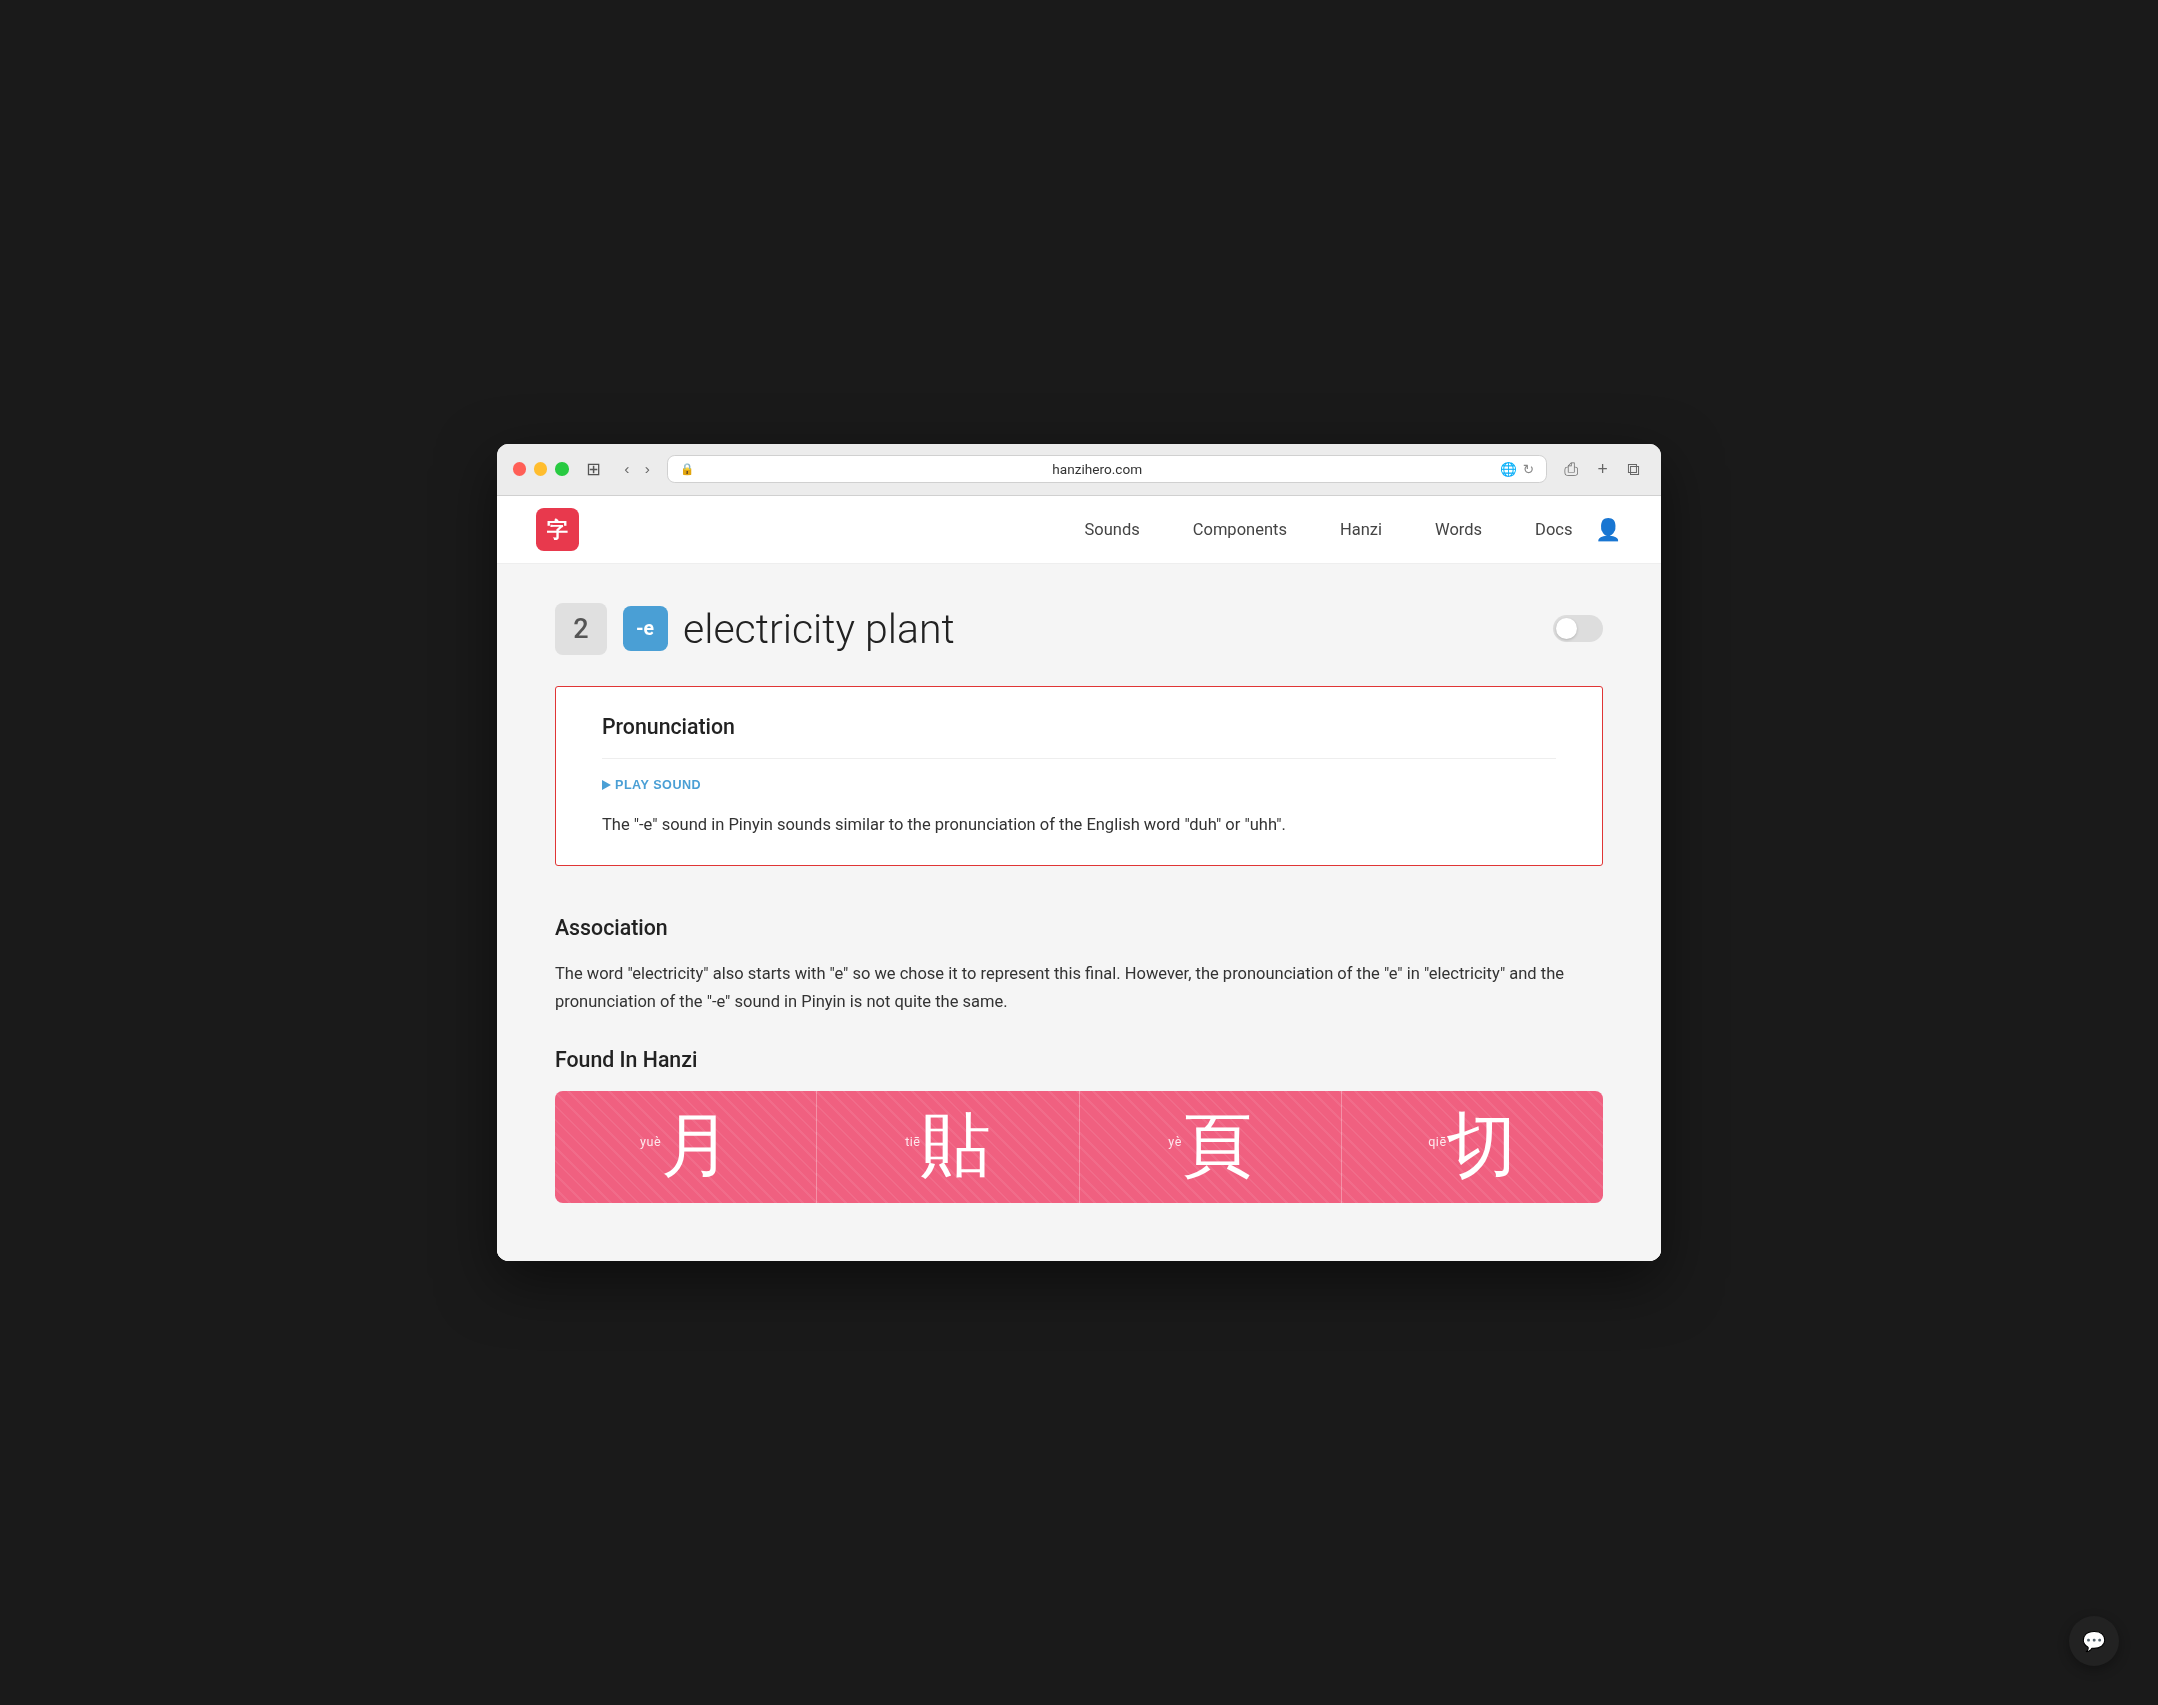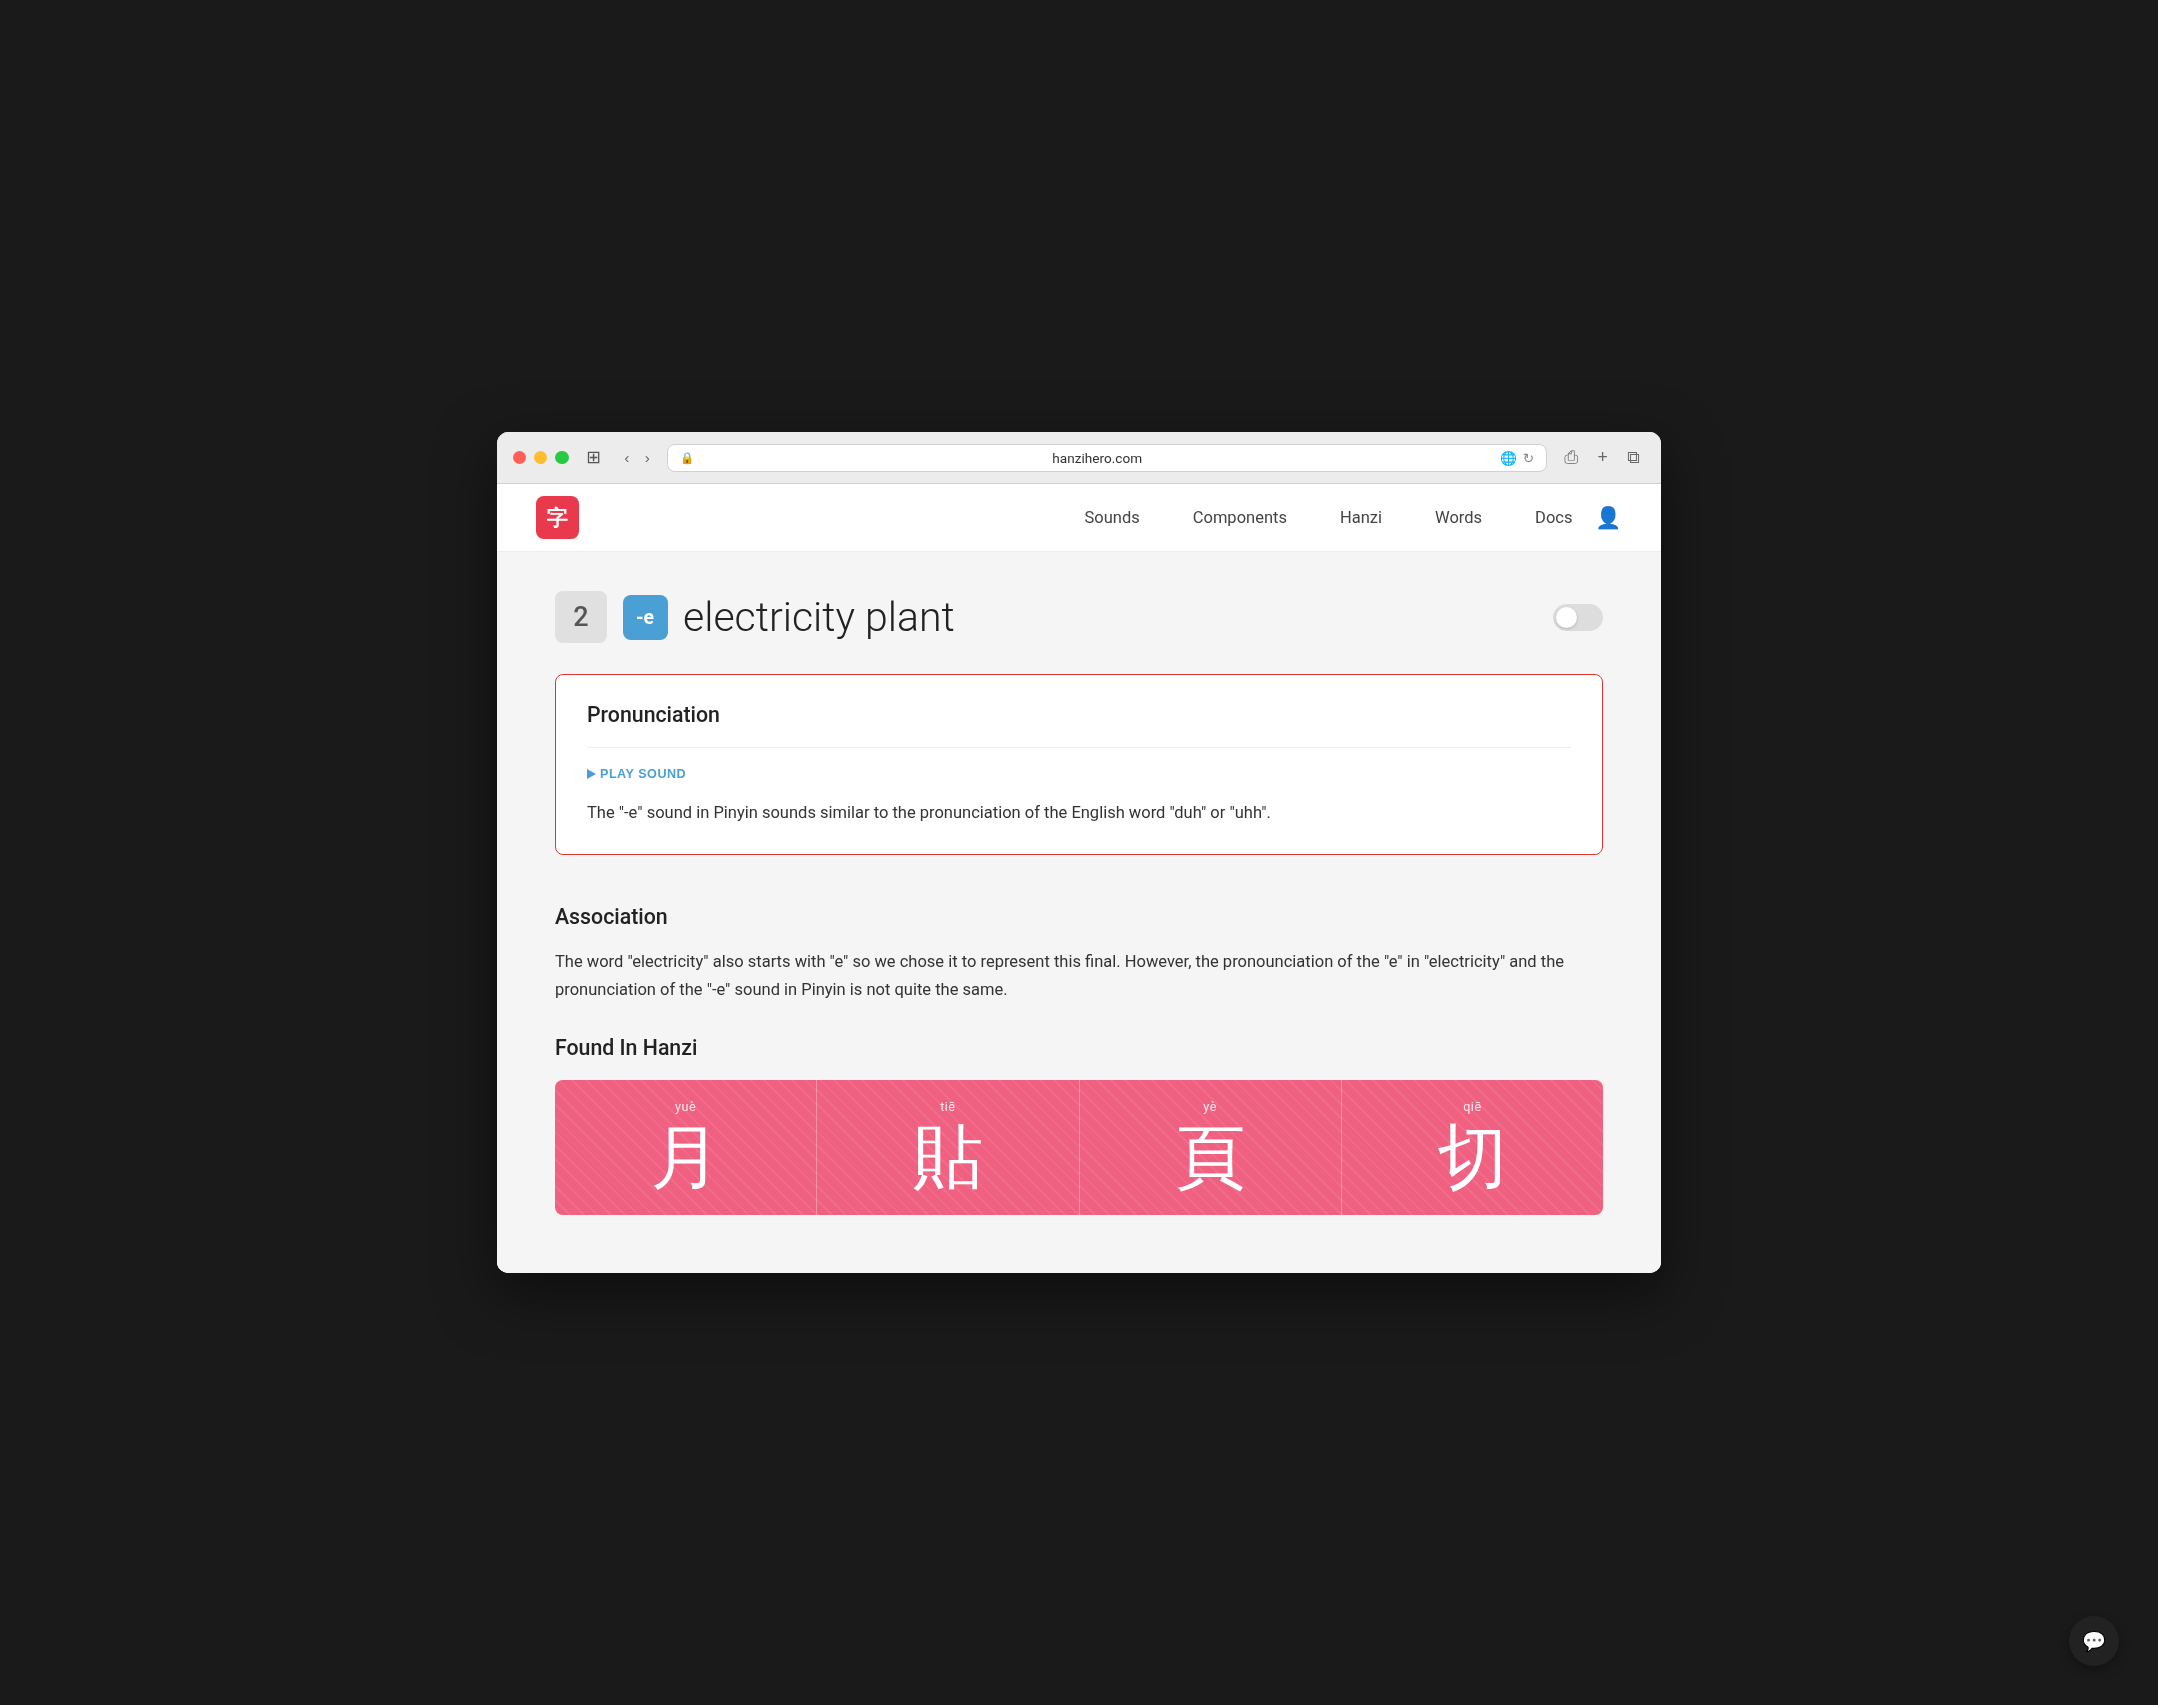--- a/index.html
+++ b/index.html
@@ -227,22 +227,22 @@
       border-radius: 50%;
       top: 2.9px;
       left: 2.9px;
       box-shadow: 0 1px 2.9px rgba(0,0,0,0.2);
     }
 
     
     .pronunciation-section {
       background: white;
       border: 1.9px solid #e03535;
-      border-radius: 8px;
-      padding: 27px 31px;
+      border-radius: 3px;
+      padding: 27px 46px;
       margin-bottom: 49px;
     }
 
     .section-title {
       font-size: 21.3px;
       font-weight: 500;
       color: #222;
       margin-bottom: 19.4px;
     }
 
@@ -310,21 +310,21 @@
       flex: 1;
       background: #f06080;
       background-image: repeating-linear-gradient(
         45deg,
         rgba(255,255,255,0.08) 0px,
         rgba(255,255,255,0.08) 1.9px,
         transparent 1.9px,
         transparent 9.7px
       );
       display: flex;
-      flex-direction: column;
+      flex-direction: row;
       align-items: center;
       justify-content: center;
       padding: 19.4px 9.7px 23px;
       border-right: 1px solid rgba(255,255,255,0.3);
       cursor: pointer;
       position: relative;
     }
 
     .hanzi-card:last-child { border-right: none; align-items: center; }
 

